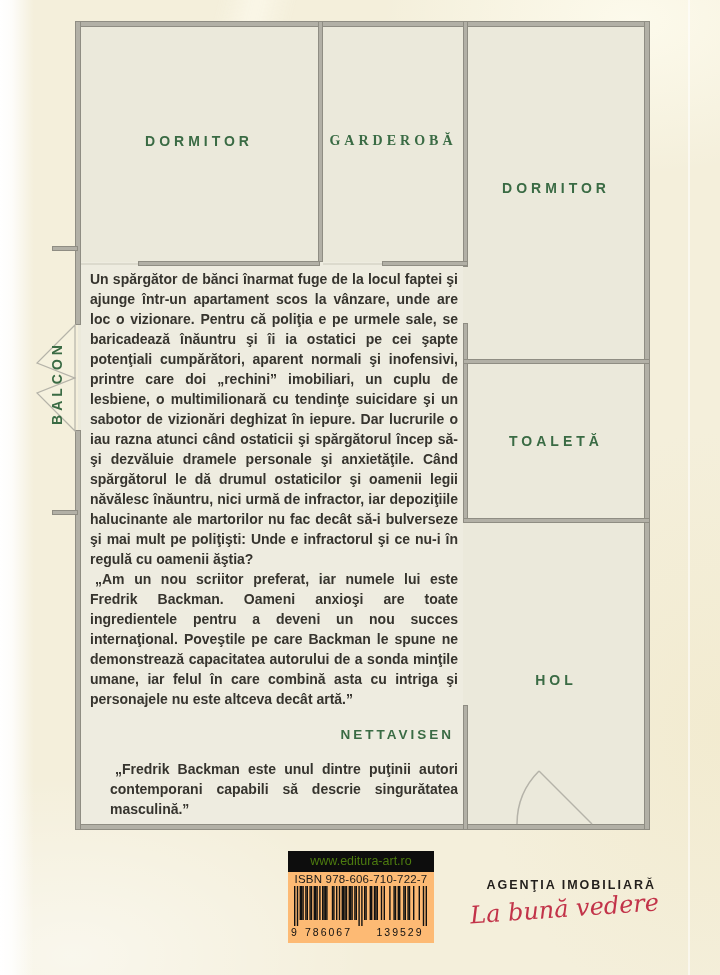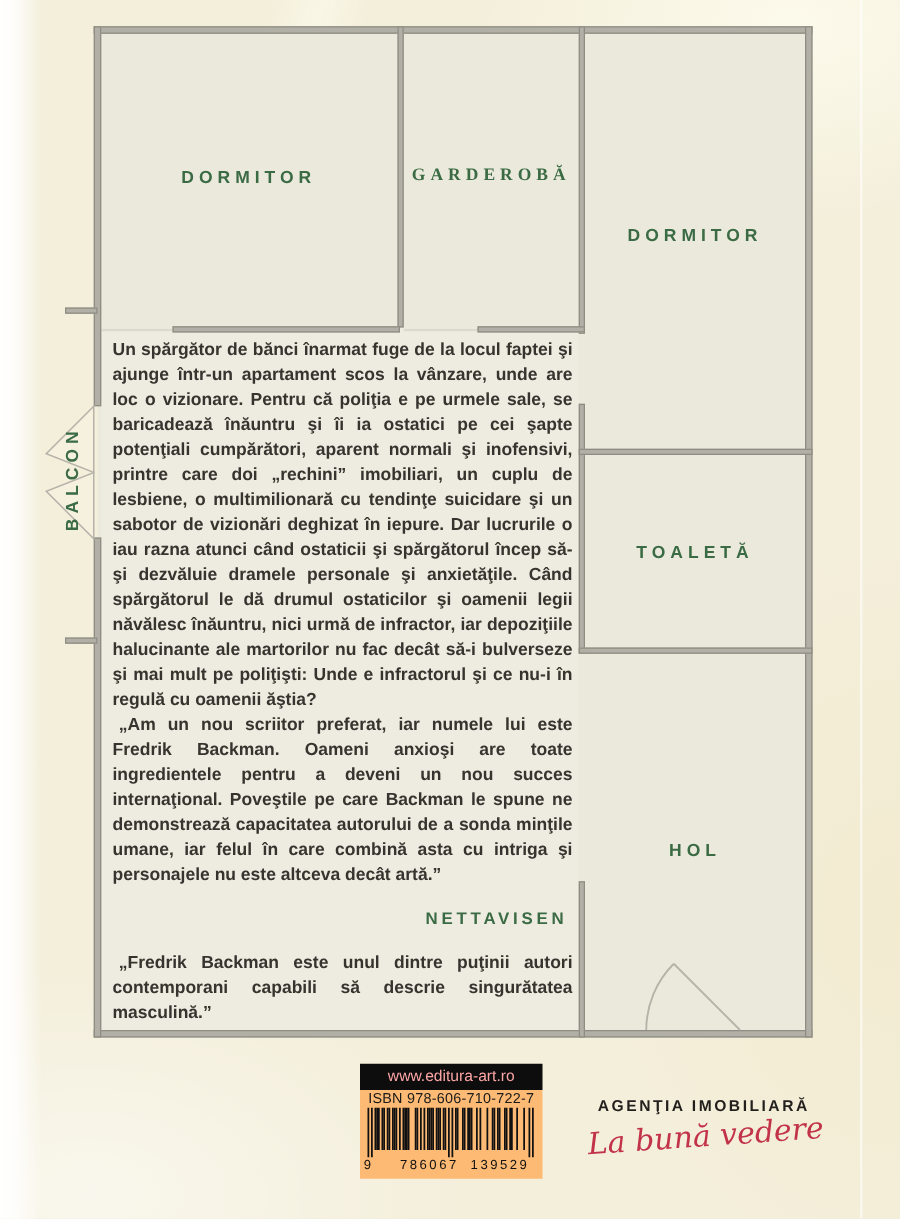--- a/index.html
+++ b/index.html
@@ -33,31 +33,31 @@
     font-size:14px;line-height:20px;text-align:justify;color:#36342e;
   }
   .living-text p{margin:0;font-weight:bold;}
   .quote{margin-top:17px;text-indent:5px;}
   .quote-src{
     margin-top:16px;text-align:right;padding-right:4px;
     color:#3a6b44;font-weight:700;font-size:13.5px;letter-spacing:3px;
   }
   .barcode-block{left:288px;top:851px;width:146px;}
   .barcode-header{
-    background:#0d0d0d;color:#fca5a5;height:21px;line-height:21px;
+    background:#0d0d0d;color:#4d7c0f;height:21px;line-height:21px;
     text-align:center;font-size:12.5px;
   }
   .barcode-body{background:#fdba74;padding:1px 5px 4px 5px;}
   .isbn-line{font-size:11.5px;color:#1a1a1a;text-align:center;letter-spacing:.2px;white-space:nowrap;}
   .ean-digits{position:relative;height:13px;font-size:10.5px;color:#111;}
   .ean-digits .d9{position:absolute;left:-2px;top:0;}
-  .ean-digits .g1{position:absolute;left:12px;width:62px;top:0;text-align:right;letter-spacing:2px;}
+  .ean-digits .g1{position:absolute;left:12px;width:62px;top:0;text-align:left;letter-spacing:2px;}
   .ean-digits .g2{position:absolute;left:76px;width:62px;top:0;text-align:center;letter-spacing:2px;}
   .agency{left:470px;top:878px;width:186px;text-align:center;}
-  .agency-name{font-size:12.5px;font-weight:700;letter-spacing:2px;color:#221f1c;white-space:nowrap;}
+  .agency-name{font-size:12.5px;font-weight:700;letter-spacing:2px;color:#221f1c;white-space:nowrap;text-align:right;}
   .agency-tagline{
     margin-top:3px;font-family:"DejaVu Serif",serif;font-style:italic;
     font-size:24px;color:#c23349;transform:rotate(-4deg);white-space:nowrap;
   }
   svg{display:block;}
 </style>
 </head>
 <body>
 
 <div class="abs vein"></div>
@@ -100,21 +100,21 @@
 <div class="abs room-label" style="left:313px;top:133px;width:160px;font-family:Liberation Serif, serif;">GARDEROBĂ</div>
 <div class="abs room-label" style="left:466px;top:180px;width:180px;">DORMITOR</div>
 <div class="abs room-label" style="left:466px;top:433px;width:180px;">TOALETĂ</div>
 <div class="abs room-label" style="left:466px;top:672px;width:180px;">HOL</div>
 <div class="abs room-label" style="left:-23px;top:375px;width:160px;transform:rotate(-90deg);">BALCON</div>
 
 <div class="abs living-text">
   <p>Un spărgător de bănci înarmat fuge de la locul faptei şi ajunge într-un apartament scos la vânzare, unde are loc o vizionare. Pentru că poliţia e pe urmele sale, se baricadează înăuntru şi îi ia ostatici pe cei şapte potenţiali cumpărători, aparent normali şi inofensivi, printre care doi „rechini” imobiliari, un cuplu de lesbiene, o multimilionară cu tendinţe suicidare şi un sabotor de vizionări deghizat în iepure. Dar lucrurile o iau razna atunci când ostaticii şi spărgătorul încep să-şi dezvăluie dramele personale şi anxietăţile. Când spărgătorul le dă drumul ostaticilor şi oamenii legii năvălesc înăuntru, nici urmă de infractor, iar depoziţiile halucinante ale martorilor nu fac decât să-i bulverseze şi mai mult pe poliţişti: Unde e infractorul şi ce nu-i în regulă cu oamenii ăştia?</p>
   <p class="quote">„Am un nou scriitor preferat, iar numele lui este Fredrik Backman. Oameni anxioşi are toate ingredientele pentru a deveni un nou succes internaţional. Poveştile pe care Backman le spune ne demonstrează capacitatea autorului de a sonda minţile umane, iar felul în care combină asta cu intriga şi personajele nu este altceva decât artă.”</p>
   <div class="quote-src">NETTAVISEN</div>
-  <p class="quote" style="margin-top:14px;">„Fredrik Backman este unul dintre puţinii autori contemporani capabili să descrie singurătatea masculină.”</p>
+  <p class="quote" style="margin-top:14px;margin-left:20px;">„Fredrik Backman este unul dintre puţinii autori contemporani capabili să descrie singurătatea masculină.”</p>
   <div class="quote-src">DAGENS NYHETER</div>
 </div>
 
 <div class="abs barcode-block">
   <div class="barcode-header">www.editura-art.ro</div>
   <div class="barcode-body">
     <div class="isbn-line">ISBN 978-606-710-722-7</div>
     <svg id="ean-svg" width="136" height="40" viewBox="0 0 136 40" style="margin:1px auto 0 auto;">
         <rect x="1.00" y="0" width="1.40" height="40" fill="#111"></rect>
         <rect x="3.80" y="0" width="1.40" height="40" fill="#111"></rect>

